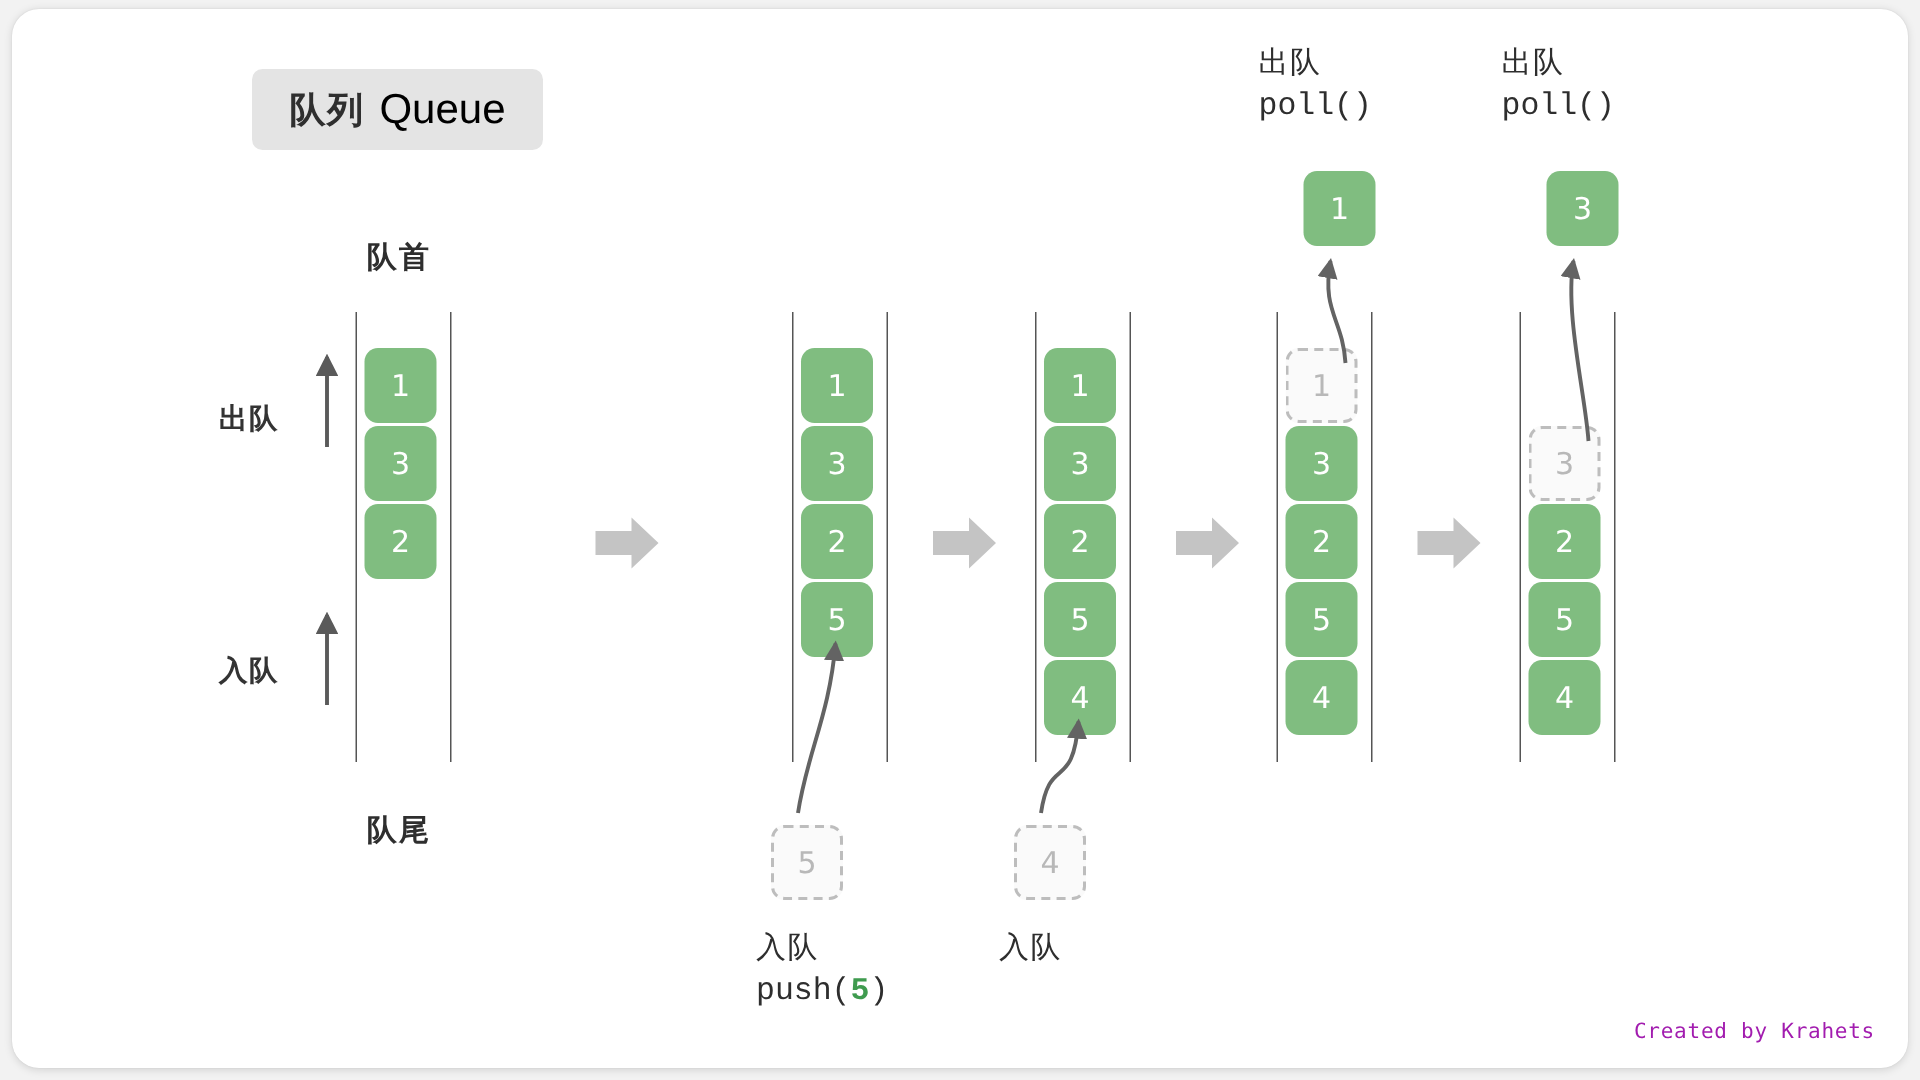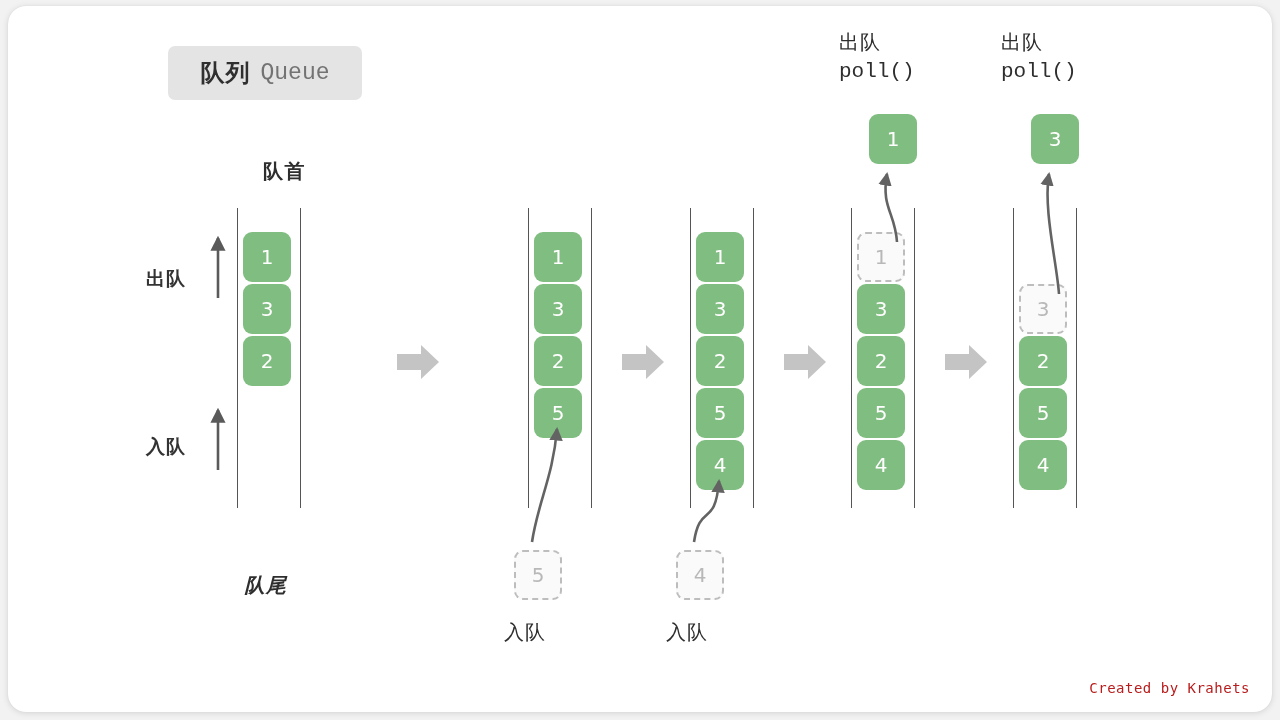--- a/index.html
+++ b/index.html
@@ -37,23 +37,23 @@
     justify-content: center;
     gap: 10px;
   }
   #title-badge .cn {
     font-size: 24px;
     font-weight: bold;
     color: #2f2f2f;
     letter-spacing: 1px;
   }
   #title-badge .en {
-    font-family: Liberation Mono, monospace;
-    font-size: 23px;
-    color: #737373;
+    font-family: Liberation Sans, sans-serif;
+    font-size: 28px;
+    color: #000000;
   }
 
   
   .cn-label {
     font-size: 19px;
     font-weight: bold;
     color: #333333;
     white-space: nowrap;
     letter-spacing: 1px;
   }
@@ -109,21 +109,21 @@
     font-size: 21px;
     color: #2e2e2e;
   }
   .op-caption .code .arg { color: #3f9b4f; font-weight: bold; }
 
   
   #watermark {
     right: 30px; bottom: 24px;
     font-family: "DejaVu Sans Mono", "Liberation Mono", monospace;
     font-size: 14px;
-    color: #b91c1c;
+    color: #a21caf;
     letter-spacing: 0.5px;
     white-space: nowrap;
   }
 
   svg.overlay {
     position: absolute;
     left: 0; top: 0;
     width: 1280px; height: 720px;
     pointer-events: none;
   }
@@ -132,41 +132,42 @@
 <body>
 
 <div id="stage">
   <div id="card" class="abs"></div>
 
   <div id="title-badge" class="abs">
     <span class="cn">队列</span>
     <span class="en">Queue</span>
   </div>
 
-  <div class="abs head-tail-label" style="left:226px; top:158px; width:80px;text-align:right;">队首</div>
-  <div class="abs head-tail-label" style="left:226px; top:572px; width:80px;font-style:italic;">队尾</div>
+  <div class="abs head-tail-label" style="left:226px; top:158px; width:80px;">队首</div>
+  <div class="abs head-tail-label" style="left:226px; top:540px; width:80px;">队尾</div>
 
   <div class="abs cn-label" style="left:146px; top:266px;">出队</div>
   <div class="abs cn-label" style="left:146px; top:434px;">入队</div>
 
   <div id="columns">
       <div class="abs rail" style="left: 237px; top: 208px; height: 300px;"></div>
       <div class="abs rail" style="left: 300px; top: 208px; height: 300px;"></div>
       <div class="abs cell" style="left: 243px; top: 232px;">1</div>
       <div class="abs cell" style="left: 243px; top: 284px;">3</div>
       <div class="abs cell" style="left: 243px; top: 336px;">2</div>
       <div class="abs rail" style="left: 528px; top: 208px; height: 300px;"></div>
       <div class="abs rail" style="left: 591px; top: 208px; height: 300px;"></div>
       <div class="abs cell" style="left: 534px; top: 232px;">1</div>
       <div class="abs cell" style="left: 534px; top: 284px;">3</div>
       <div class="abs cell" style="left: 534px; top: 336px;">2</div>
       <div class="abs cell" style="left: 534px; top: 388px;">5</div>
       <div class="abs cell ghost" style="left: 514px; top: 550px;">5</div>
       <div class="abs op-caption" style="left: 444px; width: 230px; text-align: left; padding-left: 60px; box-sizing: border-box; top: 618px;">
         <div class="cn">入队</div>
+        <div class="code">push(<span class="arg">5</span>)</div>
       </div>
       <div class="abs rail" style="left: 690px; top: 208px; height: 300px;"></div>
       <div class="abs rail" style="left: 753px; top: 208px; height: 300px;"></div>
       <div class="abs cell" style="left: 696px; top: 232px;">1</div>
       <div class="abs cell" style="left: 696px; top: 284px;">3</div>
       <div class="abs cell" style="left: 696px; top: 336px;">2</div>
       <div class="abs cell" style="left: 696px; top: 388px;">5</div>
       <div class="abs cell" style="left: 696px; top: 440px;">4</div>
       <div class="abs cell ghost" style="left: 676px; top: 550px;">4</div>
       <div class="abs op-caption" style="left: 606px; width: 230px; text-align: left; padding-left: 60px; box-sizing: border-box; top: 618px;">

